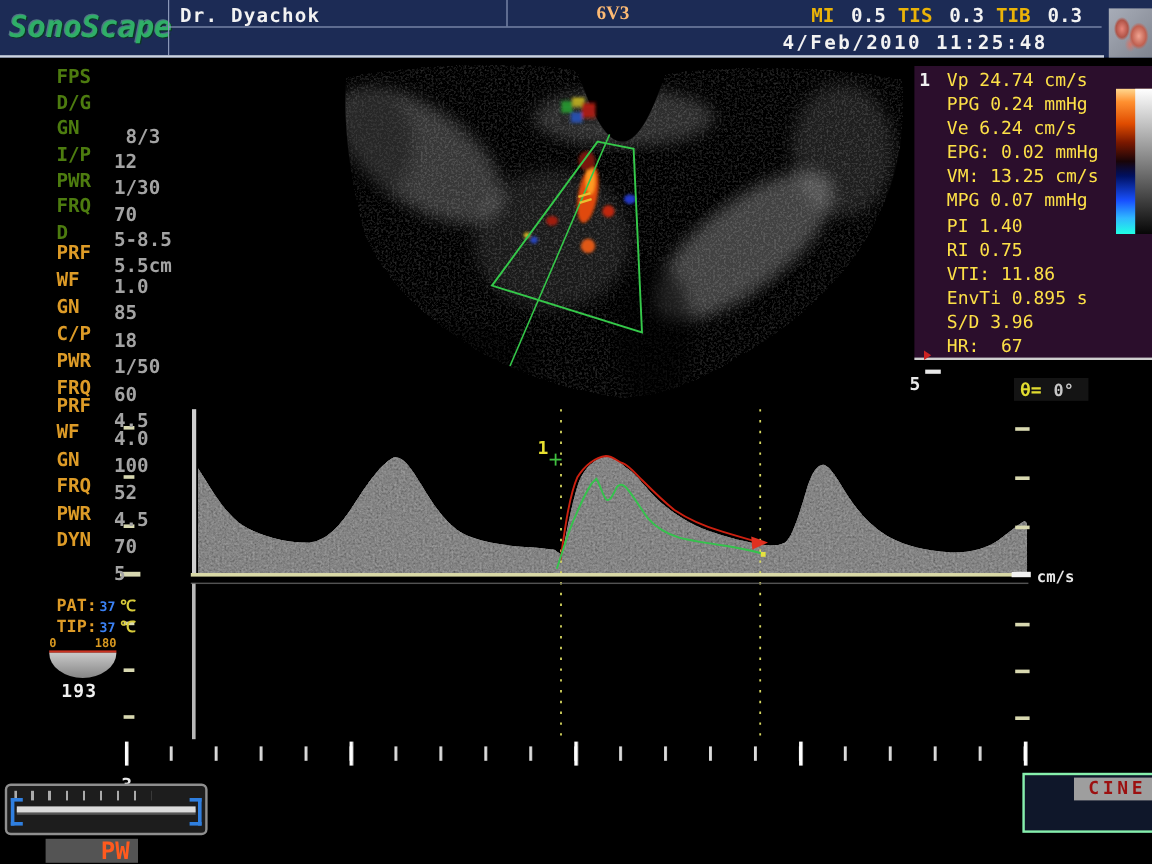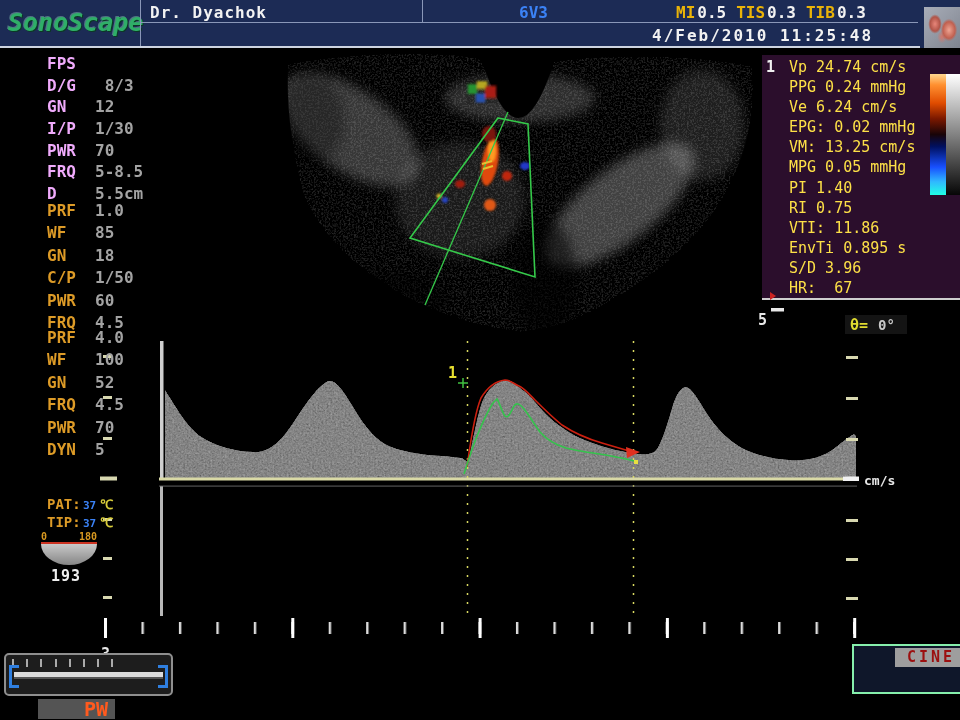--- a/index.html
+++ b/index.html
@@ -6,39 +6,39 @@
   body{width:960px;height:720px;position:relative;overflow:hidden;
        font-family:"DejaVu Sans Mono","Liberation Mono",monospace;color:#eee;}
   .abs{position:absolute;padding-left:39px;}
   
   #topbar{left:0;top:0;width:960px;height:48px;background:#1c2b55;z-index:5;}
   #topbar .hline{position:absolute;background:#8a97b8;}
   #logo{position:absolute;left:8px;top:8px;width:128px;font-style:italic;font-weight:bold;
         font-size:25px;letter-spacing:0px;color:#2fae68;
         text-shadow:1px 1px 0 #0c3924,-1px -1px 0 rgba(180,255,220,.35);}
   #physician{position:absolute;left:150px;top:3px;font-size:16px;font-weight:bold;color:#f2f2f2;letter-spacing:1px;}
-  #probe{position:absolute;left:519px;top:3px;font-size:16px;font-weight:bold;color:#3b82f6;}
+  #probe{position:absolute;left:497px;top:3px;font-size:16px;font-weight:bold;color:#fdba74;font-family:Liberation Serif, serif;}
   #indices{position:absolute;left:676px;top:3px;font-size:16px;font-weight:bold;display:flex;gap:10px;}
   #indices .idx-label{color:#eab308;}
-  #indices .idx-value{color:#f2f2f2;margin-left:2px;}
+  #indices .idx-value{color:#f2f2f2;margin-left:14px;}
   #datetime{position:absolute;left:652px;top:26px;font-size:16px;font-weight:bold;color:#f2f2f2;letter-spacing:2px;}
   #thumb{position:absolute;left:924px;top:7px;width:36px;height:41px;
     background:
       radial-gradient(9px 13px at 11px 17px,#e8867a 0%,#b05448 55%,rgba(0,0,0,0) 75%),
       radial-gradient(11px 15px at 25px 23px,#f0a492 0%,#c06050 55%,rgba(0,0,0,0) 75%),
       radial-gradient(6px 8px at 18px 30px,#d4766a 0%,rgba(0,0,0,0) 80%),
       linear-gradient(135deg,#a8adb8,#7f848f);}
   #bar-bottom{position:absolute;left:0;top:46px;width:920px;height:2px;background:#cdd4e0;}
   
   .pgroup{left:8px;z-index:4;}
   .prow{display:flex;height:21.7px;font-size:16px;font-weight:bold;}
   .g2 .prow,.g3 .prow{height:22.4px;}
-  .plabel{width:48px;color:#f0abfc;}
+  .plabel{width:48px;color:#4d7c0f;}
   .g2 .plabel,.g3 .plabel{color:#dd9b27;}
-  .pval{color:#a3a3a3;white-space:pre;}
+  .pval{color:#a3a3a3;white-space:pre;margin-top:28px;}
   .trow{display:flex;height:17.5px;font-size:14px;font-weight:bold;align-items:baseline;}
   .tlabel{color:#dd9b27;width:36px;}
   .tval{color:#3b82f6;font-size:11px;}
   .tunit{color:#d8cc3a;margin-left:4px;font-size:13px;}
   #gauge{left:2px;top:531px;width:60px;z-index:4;}
   #gauge .gminmax{position:relative;height:10px;font-size:10px;font-weight:bold;color:#d89820;}
   #gauge .gmin{position:absolute;left:0;top:0;}
   #gauge .gmax{position:absolute;left:38px;top:0;}
   #gauge .gline{margin-top:1px;width:56px;height:2px;background:#c32;}
   #gauge .ghalf{width:56px;height:21px;background:linear-gradient(#c9c9c9,#858585);
@@ -358,21 +358,21 @@
 
 <div id="measpanel" class="abs">
   <div id="meas-index">1</div>
   <div id="meas-lines">
 
   <div class="mline">Vp 24.74 cm/s</div>
       <div class="mline">PPG 0.24 mmHg</div>
       <div class="mline">Ve 6.24 cm/s</div>
       <div class="mline">EPG: 0.02 mmHg</div>
       <div class="mline">VM: 13.25 cm/s</div>
-      <div class="mline">MPG 0.05 mmHg</div>
+      <div class="mline">MPG 0.07 mmHg</div>
       <div class="mline">PI 1.40</div>
       <div class="mline">RI 0.75</div>
       <div class="mline">VTI: 11.86</div>
       <div class="mline">EnvTi 0.895 s</div>
       <div class="mline">S/D 3.96</div>
       <div class="mline">HR:  67</div>
     </div>
   <div id="meas-arrow"></div>
 </div>
 

